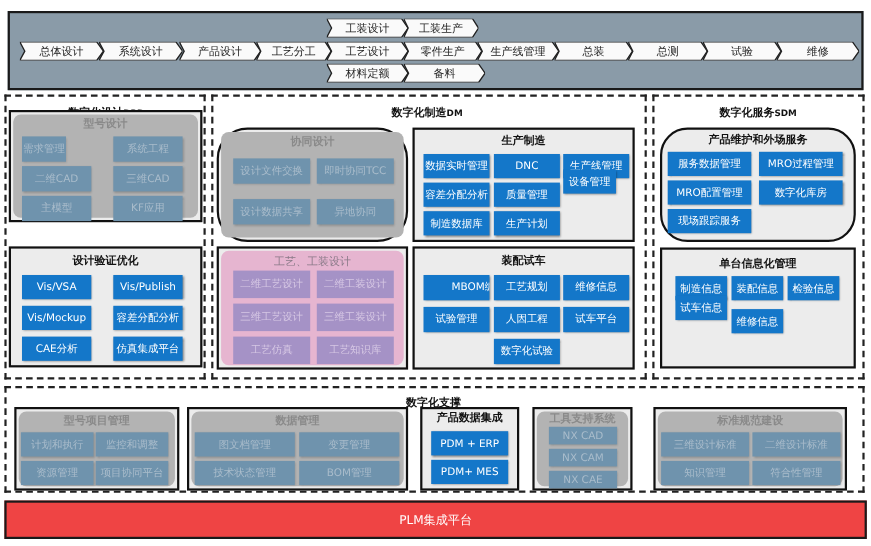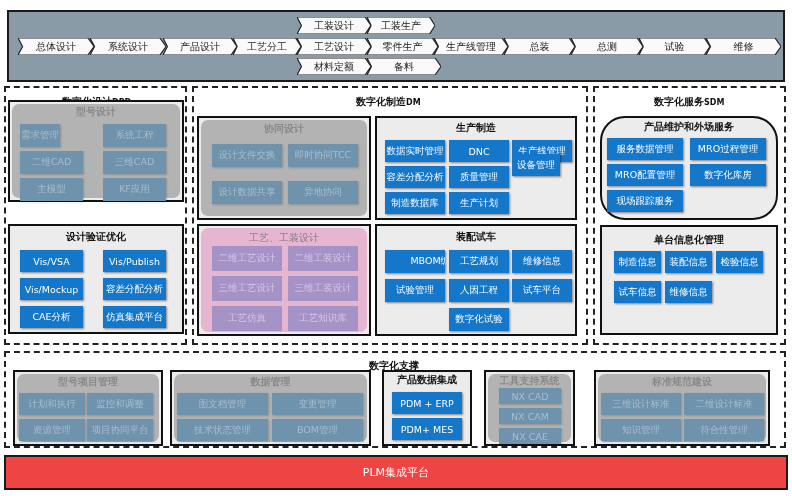--- a/index.html
+++ b/index.html
@@ -156,21 +156,21 @@
       <div class="btn blue" style="left: 10px; top: 52px; width: 63px; height: 22px;">Vis/Mockup</div>
       <div class="btn blue" style="left: 93px; top: 52px; width: 63px; height: 22px;">容差分配分析</div>
       <div class="btn blue" style="left: 10px; top: 80px; width: 63px; height: 22px;">CAE分析</div>
       <div class="btn blue" style="left: 93px; top: 80px; width: 63px; height: 22px;">仿真集成平台</div>
     </div>
 </div>
 
 <div class="dash" style="left:192px;top:86px;width:396px;height:259px;"></div>
 <div class="sec-title" style="left:356px;top:95px;"><span>数字化制造</span><small>DM</small></div>
 
-<div class="panel" style="left:197px;top:116px;width:174px;height:104px;">
+<div class="panel" style="left:197px;top:116px;width:174px;height:104px;border-radius:28px;">
   <div class="panel-inner-gray"></div>
   <div class="ptitle muted" style="top:4px;">协同设计</div>
   <div id="cd-items">
       <div class="btn faded" style="left: 13px; top: 26px; width: 70px; height: 23px;">设计文件交换</div>
       <div class="btn faded" style="left: 89px; top: 26px; width: 70px; height: 23px;">即时协同TCC</div>
       <div class="btn faded" style="left: 13px; top: 63px; width: 70px; height: 23px;">设计数据共享</div>
       <div class="btn faded" style="left: 89px; top: 63px; width: 70px; height: 23px;">异地协同</div>
     </div>
 </div>
 
@@ -227,21 +227,21 @@
       <div class="btn blue" style="left: 5px; top: 72px; width: 76px; height: 22px;">现场跟踪服务</div>
     </div>
 </div>
 
 <div class="panel" style="left:600px;top:225px;width:178px;height:110px;">
   <div class="ptitle" style="top:6px;">单台信息化管理</div>
   <div id="ui-items">
       <div class="btn blue" style="left: 12px; top: 24px; width: 47px; height: 22px;">制造信息</div>
       <div class="btn blue" style="left: 63px; top: 24px; width: 47px; height: 22px;">装配信息</div>
       <div class="btn blue" style="left: 114px; top: 24px; width: 47px; height: 22px;">检验信息</div>
-      <div class="btn blue" style="left: 12px; top: 54px; width: 47px; height: 22px;">试车信息</div>
+      <div class="btn blue" style="left: 12px; top: 42px; width: 47px; height: 22px;">试车信息</div>
       <div class="btn blue" style="left: 63px; top: 54px; width: 47px; height: 22px;">维修信息</div>
     </div>
 </div>
 
 <div class="dash" style="left:4px;top:351px;width:782px;height:97px;"></div>
 <div class="sec-title" style="left:369px;top:359px;background:#fff;">数字化支撑</div>
 
 <div class="panel" style="left:13px;top:370px;width:150px;height:76px;">
   <div class="panel-inner-gray"></div>
   <div class="ptitle muted" style="top:3px;">型号项目管理</div>

